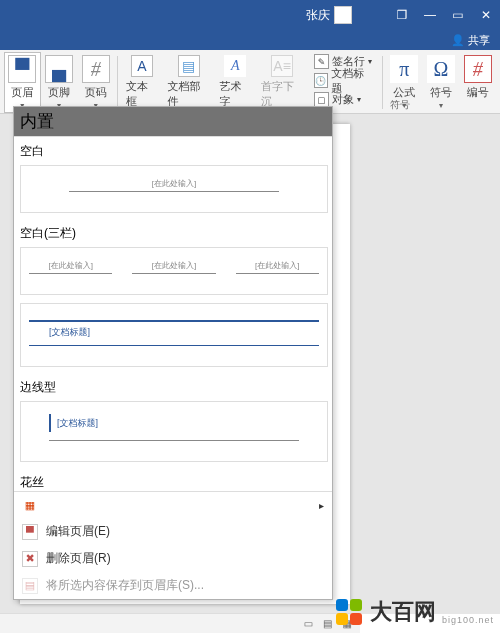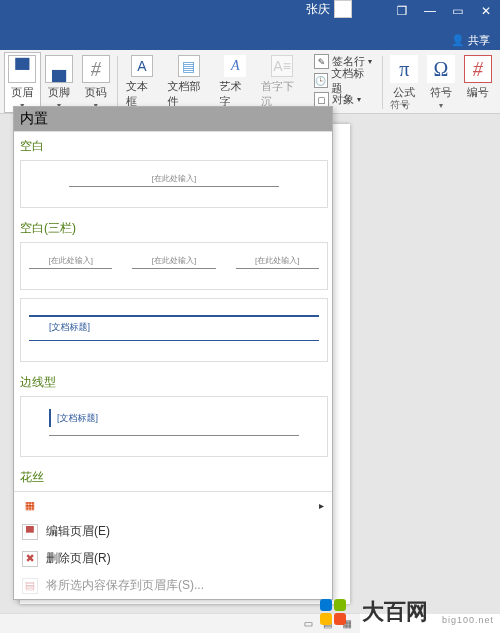--- a/index.html
+++ b/index.html
@@ -1,57 +1,57 @@
 <!DOCTYPE html>
 <html><head>
 <meta charset="utf-8">
 <style>
   * { box-sizing: border-box; margin: 0; padding: 0; font-family: "Microsoft YaHei", sans-serif; }
   body { width: 500px; height: 633px; background: #fff; overflow: hidden; position: relative; }
-  .titlebar { height: 30px; background: #2b579a; display: flex; align-items: flex-end; justify-content: flex-end; padding: 12px 6px; color: #fff; font-size: 12px; gap: 12px; }
+  .titlebar { height: 30px; background: #2b579a; display: flex; align-items: center; justify-content: flex-end; padding: 0 6px; color: #fff; font-size: 12px; gap: 12px; }
   .titlebar .user { display: flex; align-items: center; gap: 4px; margin-right:auto; margin-left: 300px;}
   .titlebar .avatar { width: 18px; height: 18px; background: #fff; border: 1px solid #ccc; display:inline-block;}
   .titlebar .winbtn { width: 16px; text-align:center; cursor:pointer;}
   .sharebar { height: 20px; background: #2b579a; display:flex; justify-content:flex-end; align-items:center; padding-right:10px; color:#fff; font-size:11px;}
   .sharebar .share { display:flex; align-items:center; gap:3px; cursor:pointer;}
   .ribbon { height: 64px; background: #f3f3f3; border-bottom: 1px solid #d0d0d0; display:flex; padding: 2px 4px 0 4px;}
   .rbtn { display:flex; flex-direction:column; align-items:center; justify-content:flex-start; padding: 2px 4px; font-size:11px; color:#444; cursor:pointer; min-width:36px; border:1px solid transparent;}
   .rbtn.sel { background:#fff; border:1px solid #c0c0c0;}
   .rbtn .ico { width:28px; height:28px; display:flex; align-items:center; justify-content:center; font-size:20px; color:#2b579a; margin-bottom:2px; border:1px solid #bbb; background:#fff;}
   .rbtn .hash { font-family: serif; font-style: italic; color:#888;}
   .rbtn.small .ico{ width:22px; height:22px; font-size:14px;}
   .rbtn .arrow { font-size:8px; color:#666; margin-top:1px;}
   .sep { width:1px; background:#d0d0d0; margin: 4px 3px;}
   .stack { display:flex; flex-direction:column; justify-content:flex-start; font-size:11px; color:#444; padding:0 2px;}
   .stack .row { display:flex; align-items:center; gap:3px; height:19px; cursor:pointer; padding:0 4px;}
   .stack .mini-ico{ width:15px; height:15px; border:1px solid #999; background:#fff; font-size:9px; display:flex; align-items:center; justify-content:center;}
   .grouplabel { position:absolute; top:98px; font-size:10px; color:#666; text-align:center;}
   
   .panel { position:absolute; left:13px; top:106px; width:320px; height:494px; background:#fff; border:1px solid #b0b0b0; box-shadow:2px 2px 6px rgba(0,0,0,.2); display:flex; flex-direction:column;}
-  .panel .hdr { background:#a3a3a3; font-size:14px; padding:3px 6px; border-bottom:1px solid #ddd;}
+  .panel .hdr { background:#737373; font-size:17px; padding:3px 6px; border-bottom:1px solid #ddd;}
   .panel .scroll { flex:1; overflow-y:auto; padding: 2px 2px 2px 4px; position:relative;}
   .panel .scroll::-webkit-scrollbar{width:16px;} 
   .panel .scroll::-webkit-scrollbar-thumb{background:#c0c0c0;}
-  .catlabel { font-size:12px; color:#4d7c0f; padding:4px 2px 2px 2px;}
+  .catlabel { font-size:12px; color:#000000; padding:4px 2px 2px 2px;}
   .thumb { border:1px solid #ddd; margin:3px 2px 8px 2px; padding: 12px 8px 20px 8px; background:#fff; cursor:pointer;}
   .thumb .bluebar{ border-top:2px solid #2b579a; margin-top:4px;}
   .thumb .ln { border-bottom:1px solid #888; height:14px;}
   .thumb .placeholder { font-size:8px; color:#888; text-align:center; width:100%;}
   .thumb .cols { display:flex; gap:20px; justify-content:space-between;}
   .thumb .cols .col { flex:1; text-align:center;}
   .thumb .title-ph { font-size:9px; color:#2b579a;}
   .panel .foot { border-top:1px solid #ddd;}
   .panel .foot .mi { display:flex; align-items:center; gap:8px; padding:5px 8px; font-size:12px; color:#333; cursor:pointer;}
   .panel .foot .mi.dis { color:#999; cursor:default;}
   .panel .foot .mi .fico{ width:16px; height:16px; display:flex; align-items:center; justify-content:center; font-size:11px; color:#c0504d; border:1px solid #ccc;}
   .panel .foot .more{ display:flex; justify-content:space-between; align-items:center;}
   .docbg { position:absolute; left:0; top:114px; width:500px; height:500px; background:#e6e6e6;}
   .docbg .page { position:absolute; left:20px; top:10px; width:330px; height:480px; background:#fff; box-shadow:0 0 4px rgba(0,0,0,.3);}
   .rightcollapse{ position:absolute; right:2px; top:116px; color:#666; font-size:12px; cursor:pointer;}
-  .watermark { position:absolute; right:6px; bottom:6px; display:flex; align-items:center; gap:16px; font-size:22px; font-weight:bold; color:#333; font-family:"SimHei",sans-serif;}
+  .watermark { position:absolute; right:6px; bottom:6px; display:flex; align-items:center; gap:8px; font-size:22px; font-weight:bold; color:#333; font-family:"SimHei",sans-serif;}
   .watermark .sq{ display:grid; grid-template-columns:12px 12px; grid-template-rows:12px 12px; gap:2px;}
   .watermark .sq span:nth-child(1){background:#0078d4;border-radius:3px;}
   .watermark .sq span:nth-child(2){background:#7fba00;border-radius:3px;}
   .watermark .sq span:nth-child(3){background:#ffb900;border-radius:3px;}
   .watermark .sq span:nth-child(4){background:#f25022;border-radius:3px;}
   .watermark .sub{ font-size:9px; color:#999; font-weight:normal; letter-spacing:1px; margin-left:-2px; align-self:flex-end; margin-bottom:2px;}
   .statusbar{ position:absolute; left:0; bottom:0; background:#f3f3f3; border-top:1px solid #ddd; height:20px; width:360px; display:flex; justify-content:flex-end; align-items:center; gap:10px; padding:0 8px; font-size:10px; color:#666;}
   .statusbar .vbtn{ cursor:pointer;}
 </style>
 </head>

